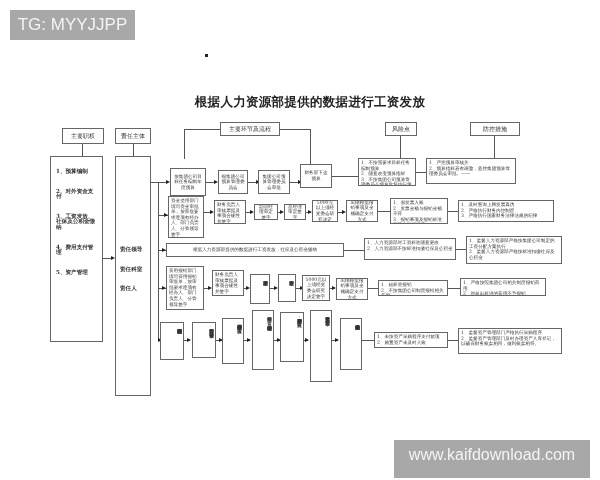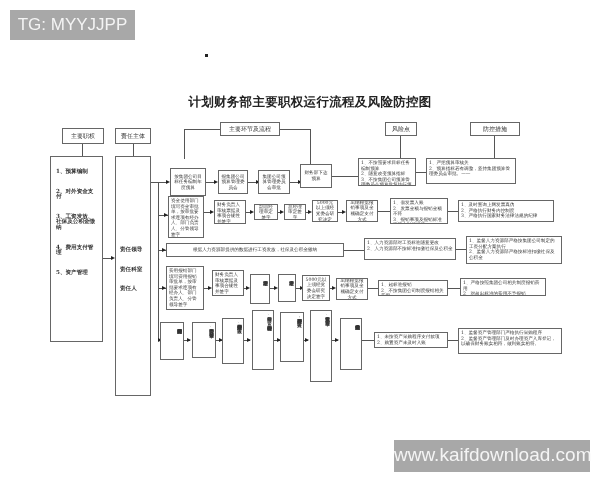--- a/index.html
+++ b/index.html
@@ -1,40 +1,40 @@
 <!DOCTYPE html>
 <html><head>
 <meta charset="utf-8">
 <style>
   html, body { margin:0; padding:0; }
   body { width:600px; height:480px; background:#ffffff; position:relative; overflow:hidden;
          font-family:"DejaVu Serif", serif; color:#222; }
   .wm { position:absolute; background:#a8a8a8; color:#f4f4f4; font-family:"Liberation Sans", sans-serif; }
   .wm-top { left:10px; top:10px; width:125px; height:30px; font-size:17px; line-height:30px; text-align:center; }
-  .wm-bot { left:394px; top:440px; width:196px; height:32px; font-size:19px; line-height:30px; text-align:center; }
+  .wm-bot { left:394px; top:440px; width:196px; height:38px; font-size:16px; line-height:30px; text-align:center; }
   .dot { position:absolute; left:205px; top:54px; width:3px; height:3px; background:#222; }
   .title { position:absolute; left:180px; top:94px; width:260px; text-align:center; font-weight:bold; font-size:12.5px; letter-spacing:0.3px; }
   .box { position:absolute; border:1px solid #666; background:#fff; box-sizing:border-box;
          font-size:4.6px; line-height:5.6px; padding:1px 2px; overflow:hidden; color:#333; }
   .box.c { display:flex; align-items:center; justify-content:center; text-align:center; }
   .box.hdr { font-size:6px; }
   .box.vert { writing-mode:vertical-rl; font-size:4.6px; line-height:6px; padding:2px 1px; }
   .ln { position:absolute; background:#555; }
   .h { height:1px; }
   .v { width:1px; }
   .arr { position:absolute; width:0; height:0; border-top:2px solid transparent; border-bottom:2px solid transparent; border-left:4px solid #222; }
   .lst { display:flex; flex-direction:column; gap:14px; padding:12px 5px; font-weight:bold; font-size:5.6px; }
   .resp { display:flex; flex-direction:column; gap:14px; padding:90px 4px; font-weight:bold; font-size:5.6px; }
 </style>
 </head>
 <body>
 
 <div class="wm wm-top">TG: MYYJJPP</div>
 <div class="dot"></div>
-<div class="title">计划财务部主要职权运行流程及风险防控图</div>
+<div class="title">根据人力资源部提供的数据进行工资发放</div>
 
 <div class="box c hdr" style="left: 62px; top: 128px; width: 42px; height: 16px; white-space: pre-line;">主要职权</div>
 <div class="box c hdr" style="left: 115px; top: 128px; width: 36px; height: 16px; white-space: pre-line;">责任主体</div>
 <div class="box c hdr" style="left: 220px; top: 122px; width: 60px; height: 14px; white-space: pre-line;">主要环节及流程</div>
 <div class="box c hdr" style="left: 385px; top: 122px; width: 32px; height: 14px; white-space: pre-line;">风险点</div>
 <div class="box c hdr" style="left: 470px; top: 122px; width: 50px; height: 14px; white-space: pre-line;">防控措施</div>
 
 <div class="ln v" style="left:82px;top:144px;height:12px;"></div>
 <div class="ln v" style="left:133px;top:144px;height:12px;"></div>
 <div class="ln h" style="left:184px;top:129px;width:36px;"></div>

